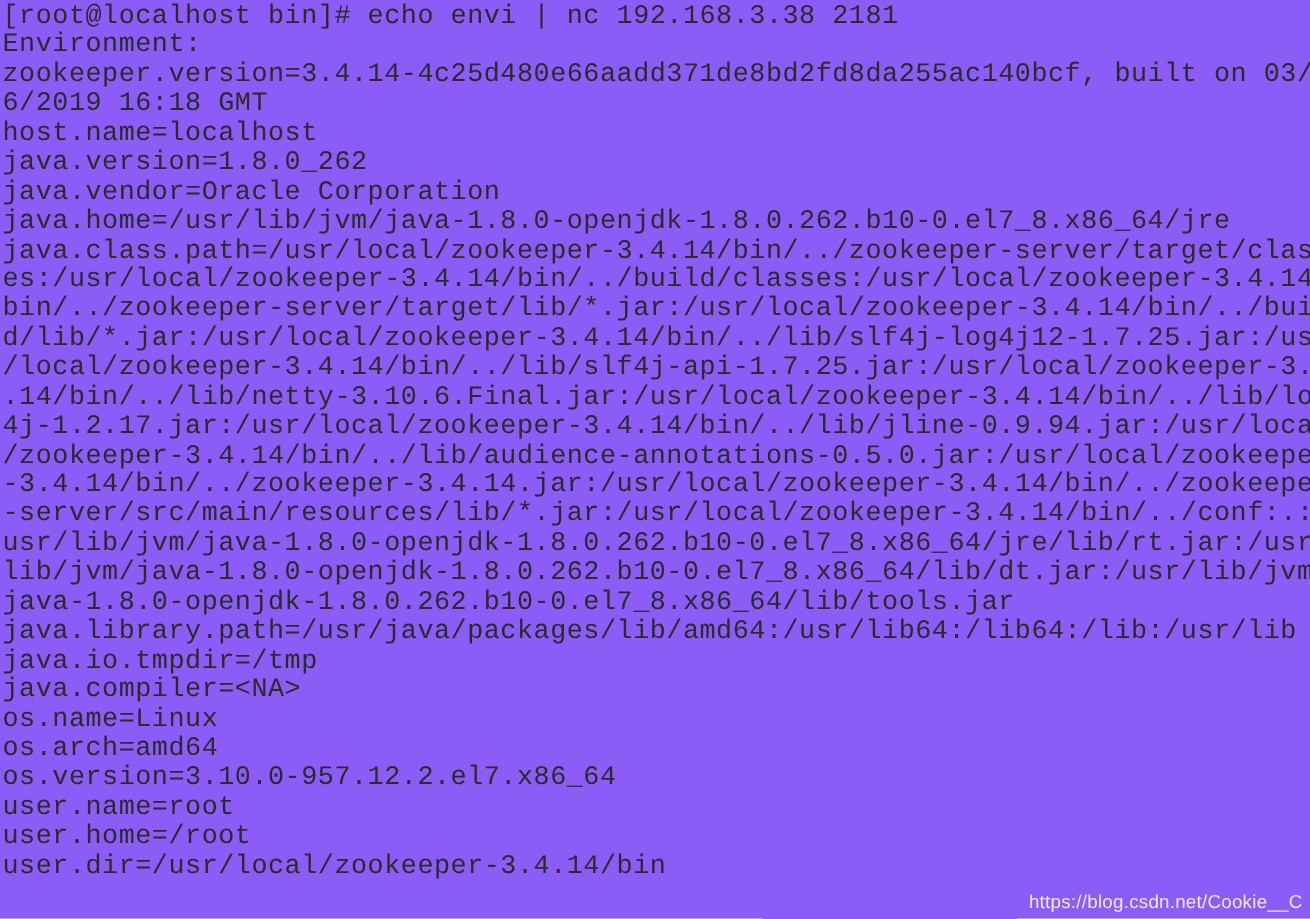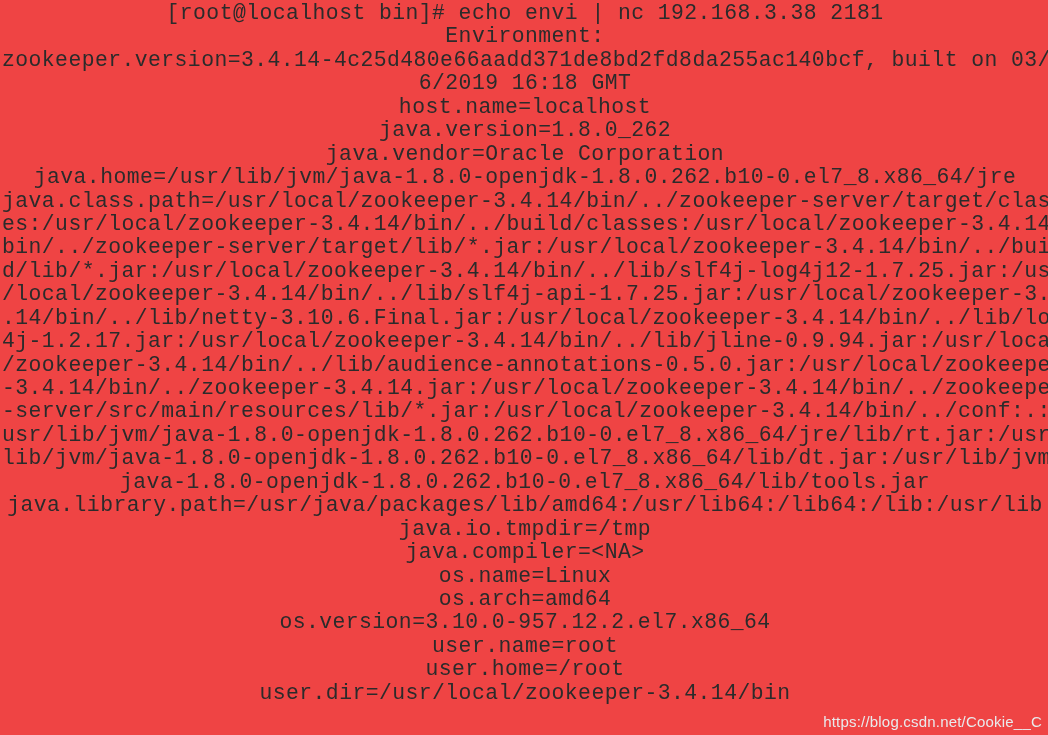--- a/index.html
+++ b/index.html
@@ -48,16 +48,16 @@
     color: #e8eaec;
     letter-spacing: 0.2px;
     white-space: nowrap;
     user-select: none;
     pointer-events: none;
   }
 </style>
 </head>
 <body>
 
-<div id="terminal" style="background: #ef4444; text-align: center;">
+<div id="terminal" style="background: #8b5cf6;">
   <pre id="terminal-output" style="color: rgb(43, 43, 43);"><span class="term-line">[root@localhost bin]# echo envi | nc 192.168.3.38 2181</span><span class="term-line">Environment:</span><span class="term-line">zookeeper.version=3.4.14-4c25d480e66aadd371de8bd2fd8da255ac140bcf, built on 03/0</span><span class="term-line">6/2019 16:18 GMT</span><span class="term-line">host.name=localhost</span><span class="term-line">java.version=1.8.0_262</span><span class="term-line">java.vendor=Oracle Corporation</span><span class="term-line">java.home=/usr/lib/jvm/java-1.8.0-openjdk-1.8.0.262.b10-0.el7_8.x86_64/jre</span><span class="term-line">java.class.path=/usr/local/zookeeper-3.4.14/bin/../zookeeper-server/target/class</span><span class="term-line">es:/usr/local/zookeeper-3.4.14/bin/../build/classes:/usr/local/zookeeper-3.4.14/</span><span class="term-line">bin/../zookeeper-server/target/lib/*.jar:/usr/local/zookeeper-3.4.14/bin/../buil</span><span class="term-line">d/lib/*.jar:/usr/local/zookeeper-3.4.14/bin/../lib/slf4j-log4j12-1.7.25.jar:/usr</span><span class="term-line">/local/zookeeper-3.4.14/bin/../lib/slf4j-api-1.7.25.jar:/usr/local/zookeeper-3.4</span><span class="term-line">.14/bin/../lib/netty-3.10.6.Final.jar:/usr/local/zookeeper-3.4.14/bin/../lib/log</span><span class="term-line">4j-1.2.17.jar:/usr/local/zookeeper-3.4.14/bin/../lib/jline-0.9.94.jar:/usr/local</span><span class="term-line">/zookeeper-3.4.14/bin/../lib/audience-annotations-0.5.0.jar:/usr/local/zookeeper</span><span class="term-line">-3.4.14/bin/../zookeeper-3.4.14.jar:/usr/local/zookeeper-3.4.14/bin/../zookeeper</span><span class="term-line">-server/src/main/resources/lib/*.jar:/usr/local/zookeeper-3.4.14/bin/../conf:.:/</span><span class="term-line">usr/lib/jvm/java-1.8.0-openjdk-1.8.0.262.b10-0.el7_8.x86_64/jre/lib/rt.jar:/usr/</span><span class="term-line">lib/jvm/java-1.8.0-openjdk-1.8.0.262.b10-0.el7_8.x86_64/lib/dt.jar:/usr/lib/jvm/</span><span class="term-line">java-1.8.0-openjdk-1.8.0.262.b10-0.el7_8.x86_64/lib/tools.jar</span><span class="term-line">java.library.path=/usr/java/packages/lib/amd64:/usr/lib64:/lib64:/lib:/usr/lib</span><span class="term-line">java.io.tmpdir=/tmp</span><span class="term-line">java.compiler=&lt;NA&gt;</span><span class="term-line">os.name=Linux</span><span class="term-line">os.arch=amd64</span><span class="term-line">os.version=3.10.0-957.12.2.el7.x86_64</span><span class="term-line">user.name=root</span><span class="term-line">user.home=/root</span><span class="term-line">user.dir=/usr/local/zookeeper-3.4.14/bin</span></pre>
   <div id="watermark" style="color: rgb(232, 234, 236);">https://blog.csdn.net/Cookie__C</div>
 </div>
 
 </body></html>

